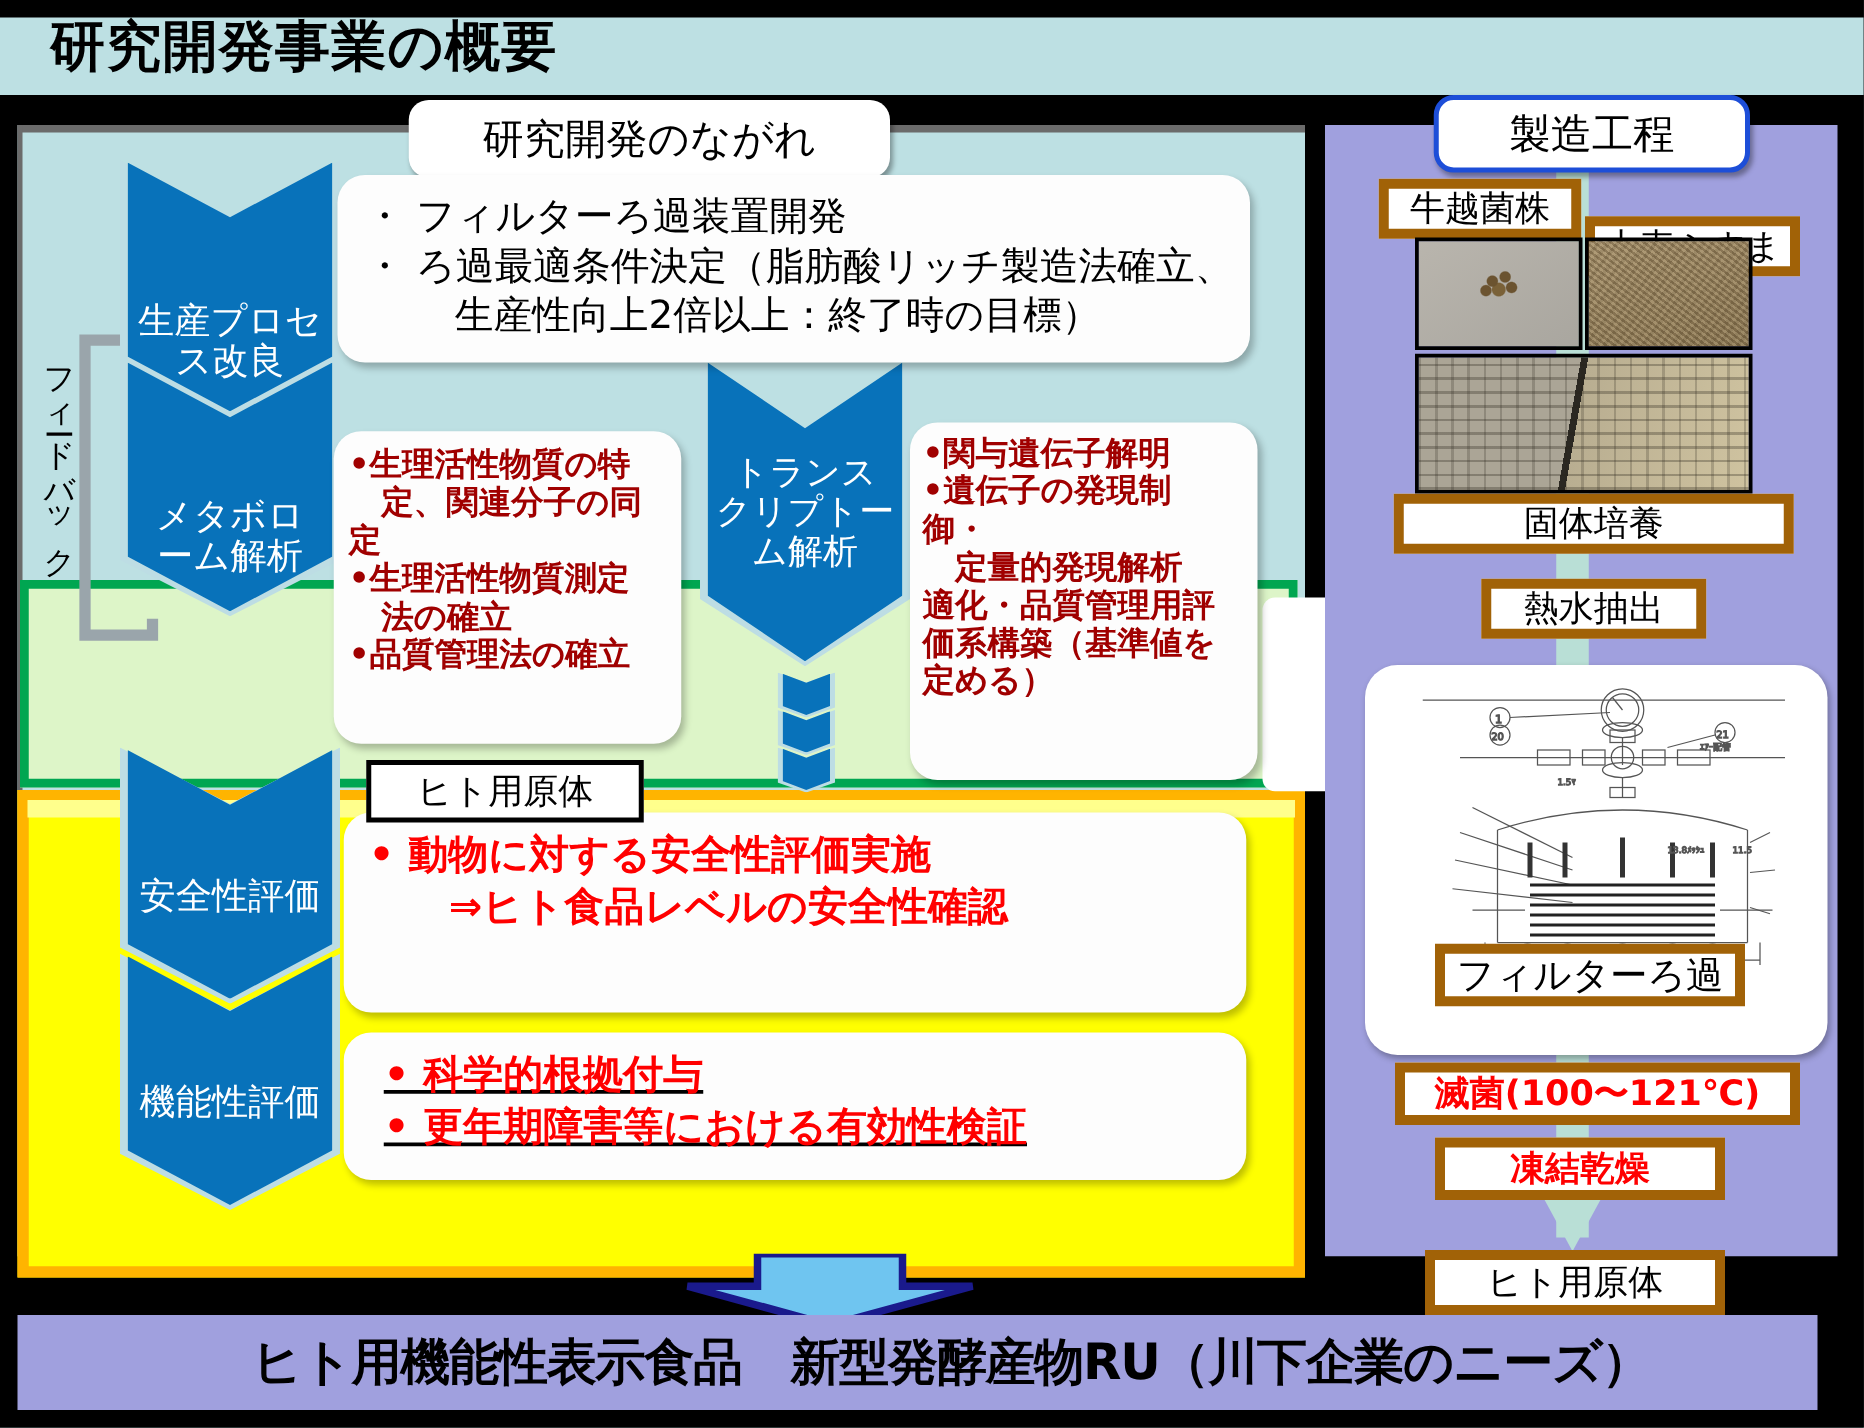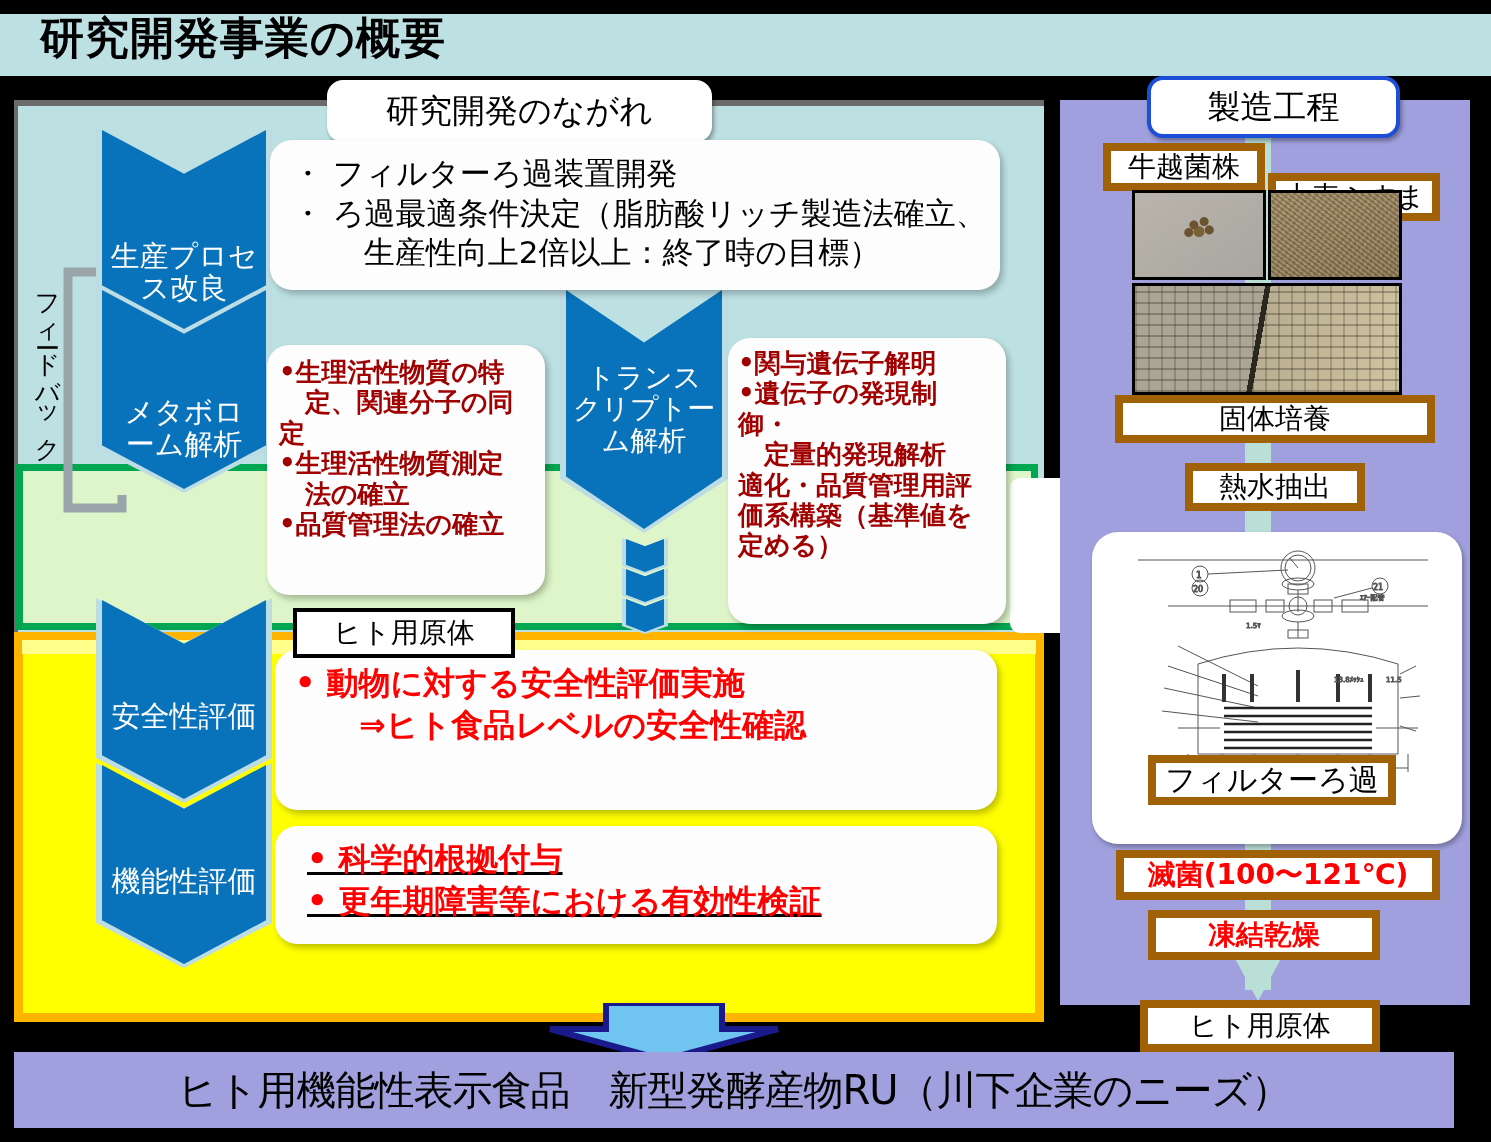--- a/index.html
+++ b/index.html
@@ -100,22 +100,22 @@
      background:
        repeating-linear-gradient(0deg,rgba(40,35,25,.30) 0 2px,transparent 2px 11px),
        repeating-linear-gradient(90deg,rgba(40,35,25,.22) 0 2px,transparent 2px 13px),
        linear-gradient(100deg,#aba596 0 46%,#2b2822 46% 48%,#b9ae91 48%,#cfc3a0);}
 
   #card-filterdev{left:1092px;top:532px;width:370px;height:312px;background:#fff;
                   border-radius:26px;box-shadow:2px 3px 5px rgba(0,0,0,.3);}
 
   
   #bottom-banner{left:14px;top:1052px;width:1440px;height:76px;background:#a0a0de;}
-  #bottom-text{width:100%;text-align:center;font-size:40px;font-weight:normal;color:#000;
-               line-height:76px;letter-spacing:-1px;white-space:nowrap;}
+  #bottom-text{width:100%;text-align:center;font-size:40px;font-weight:bold;color:#000;
+               line-height:76px;letter-spacing:-1px;white-space:nowrap;padding-left:27px;}
   #big-down-arrow{left:548px;top:1003px;width:232px;height:58px;}
 </style>
 </head>
 <body>
 
 <div class="abs" id="title-bar"></div>
 <div class="abs" id="title-text">研究開発事業の概要</div>
 
 <div class="abs" id="flow-panel"></div>
 <div class="abs" id="green-zone"></div>

